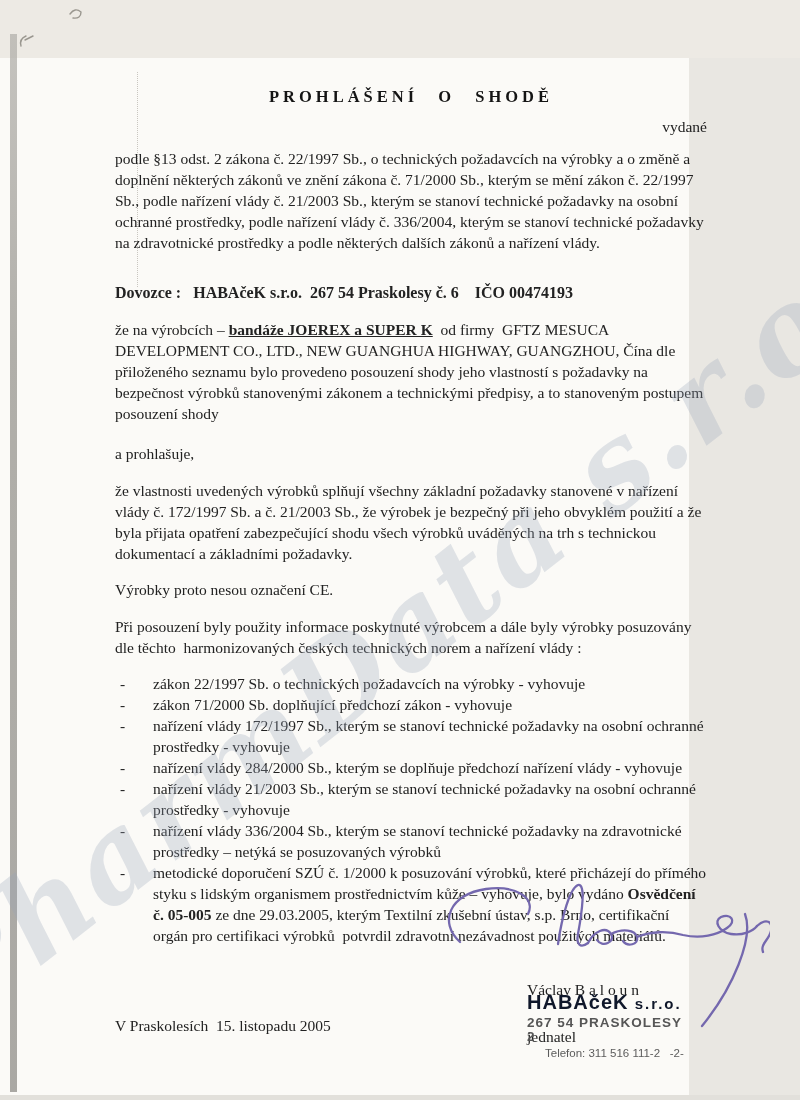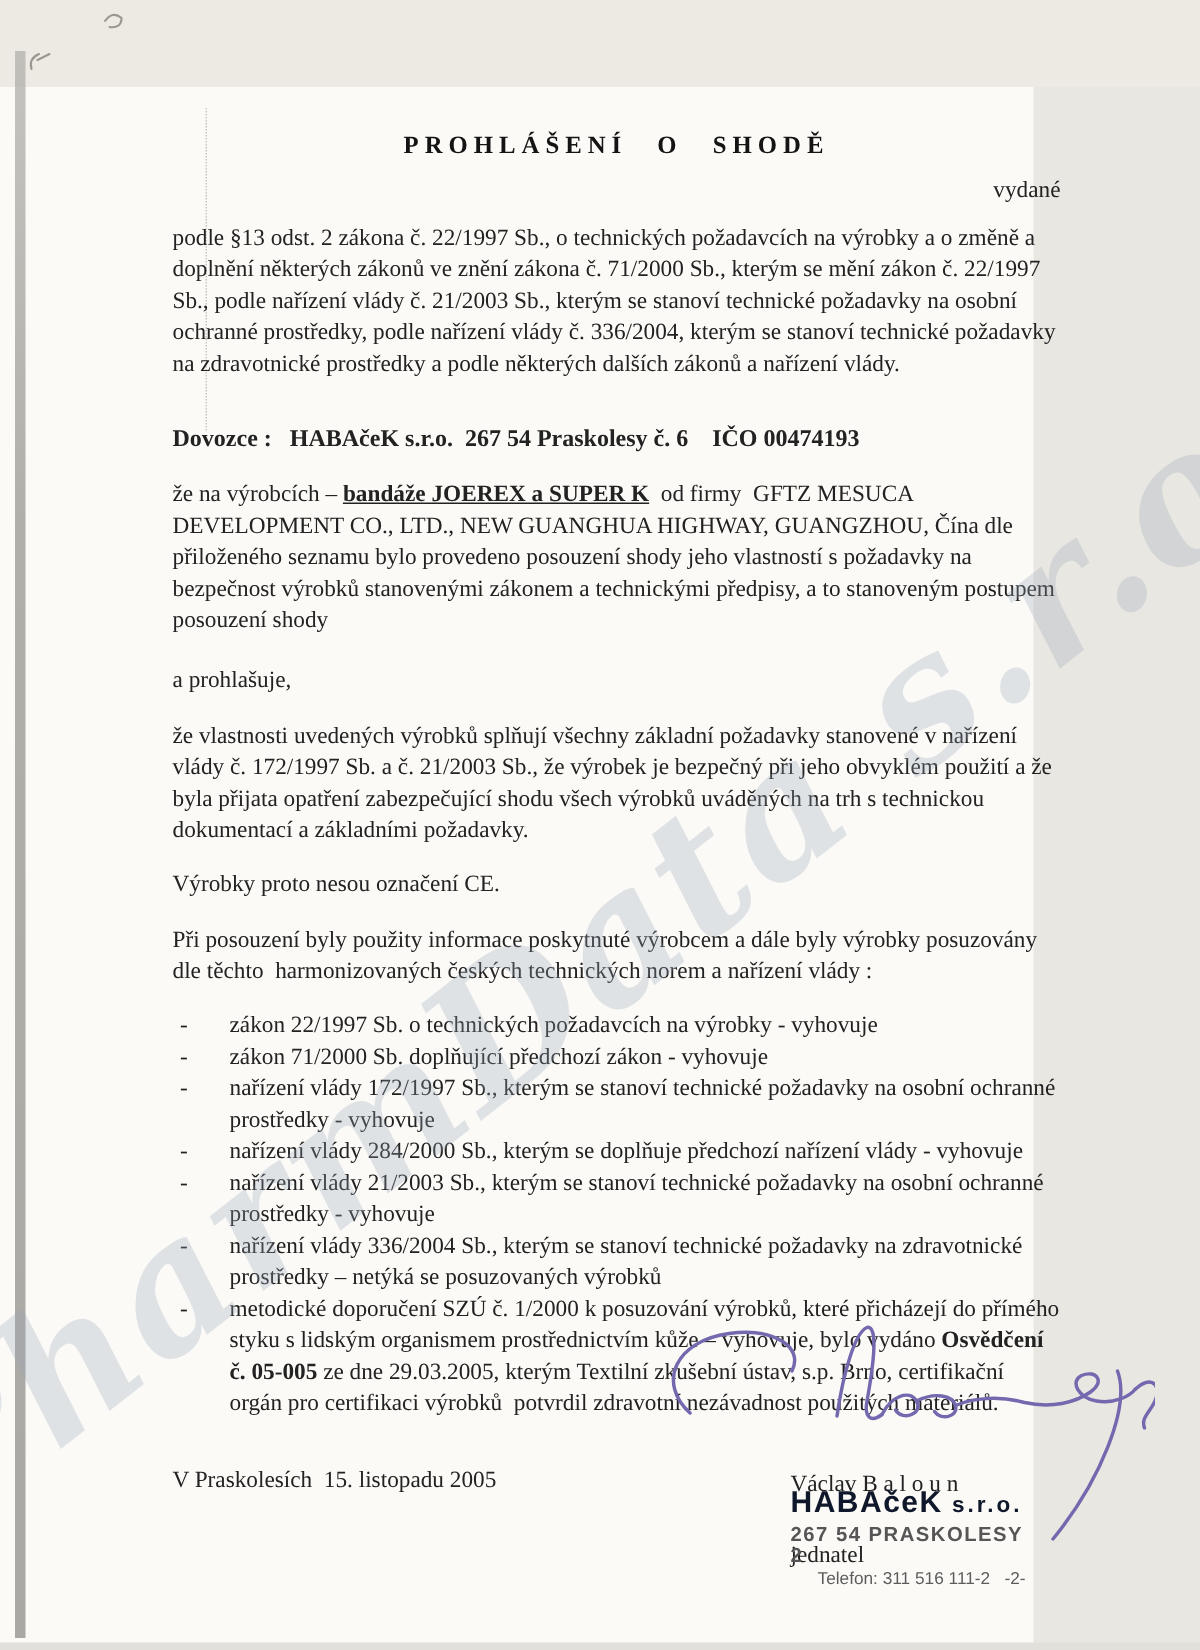--- a/index.html
+++ b/index.html
@@ -44,21 +44,21 @@
   .p-declares{margin-top:19px;}
   .p-compliance{margin-top:11px;}
   .p-ce{margin-top:7px;}
   .p-assess{margin-top:11px;}
   .norm-list{margin:0;padding:0;list-style:none;}
   .norm-item{display:flex;}
   .norm-item .dash{width:20px;flex:0 0 20px;text-align:left;padding-left:5px;}
   .norm-item .norm-text{flex:1;padding-left:13px;}
 
   
-  .footer-date{position:absolute;left:115px;top:952px;font-size:15.5px;color:#222;z-index:2;}
+  .footer-date{position:absolute;left:115px;top:991px;font-size:15.5px;color:#222;z-index:2;}
   .signatory{position:absolute;left:527px;top:953px;font-size:15.5px;color:#222;z-index:2;line-height:21px;}
   .stamp{
     position:absolute;left:527px;top:992px;z-index:2;
     font-family:"Liberation Sans", sans-serif;color:#4f4f4f;line-height:1.05;
   }
   .stamp-line1{font-weight:bold;font-size:20px;letter-spacing:1px;color:#0f172a;}
   .stamp-line1 .suffix{font-size:15px;font-weight:bold;letter-spacing:2px;}
   .stamp-line2{font-weight:bold;font-size:13.5px;margin-top:3px;letter-spacing:1px;color:#565656;}
   .stamp-line3{font-size:11.5px;margin-top:3px;padding-left:18px;color:#5c5c5c;}
 

